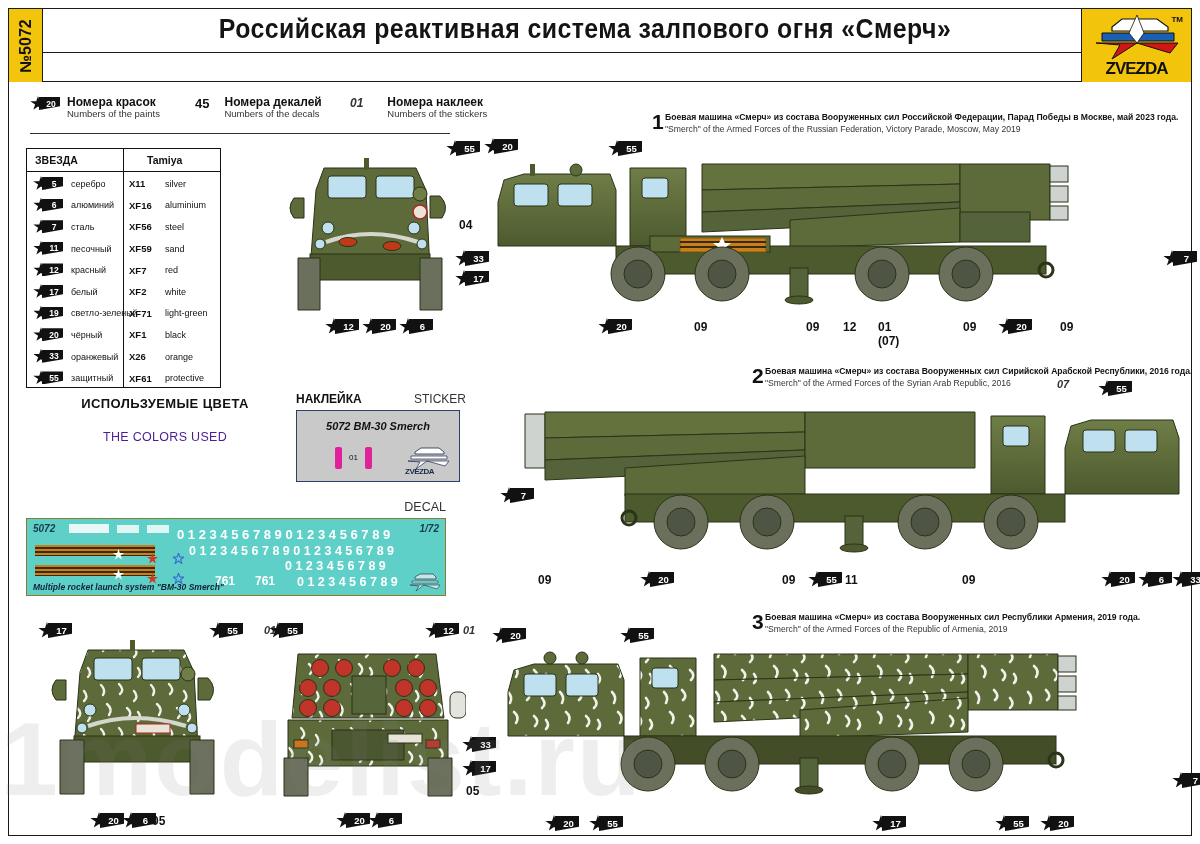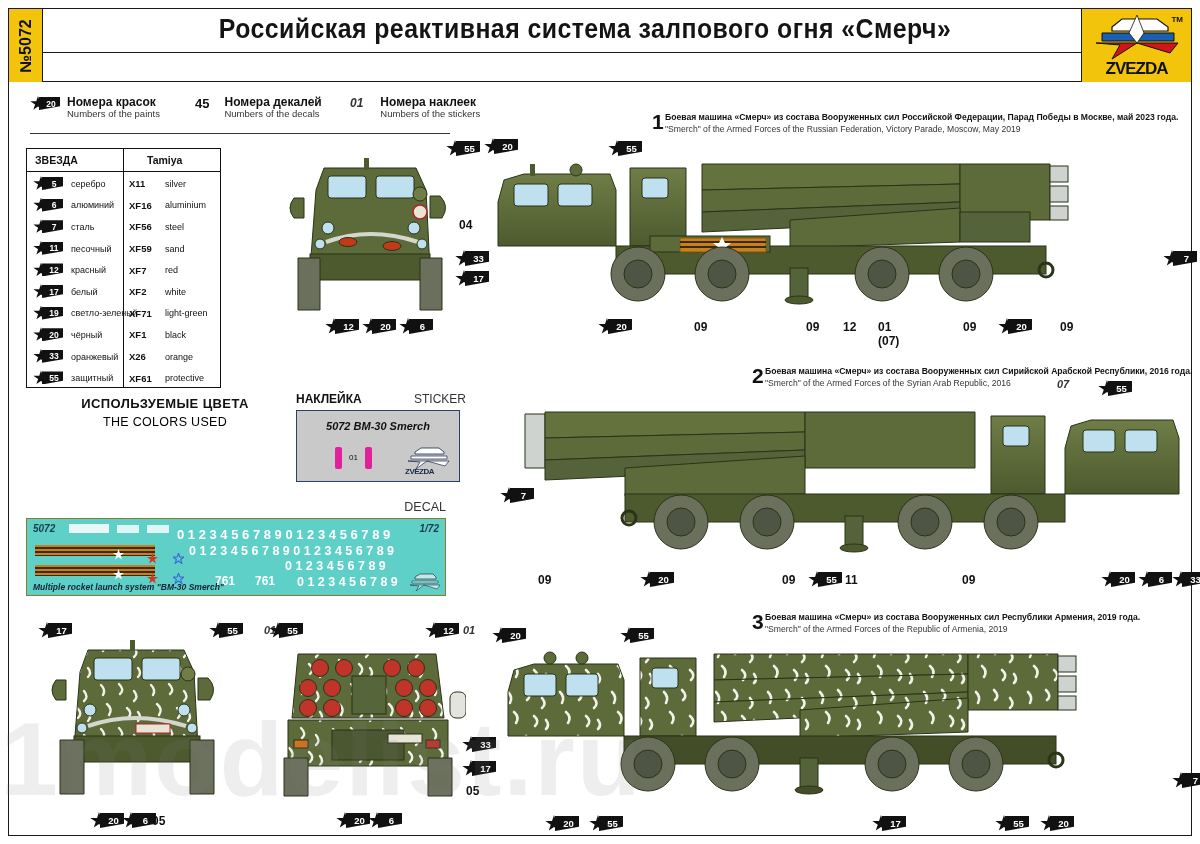--- a/index.html
+++ b/index.html
@@ -91,21 +91,21 @@
   .ptable .hline { position: absolute; left: 0; right: 0; top: 22px; height: 1px; background: #111; }
   .ptable .hd { position: absolute; top: 5px; font-size: 10.5px; font-weight: bold; color: #111; }
   .prow { position: absolute; left: 0; width: 100%; height: 21.6px; display: flex; align-items: center; }
   .prow .bd { position: absolute; left: 6px; top: 3px; }
   .prow .rname { position: absolute; left: 44px; font-size: 9px; color: #111; }
   .prow .tcode { position: absolute; left: 102px; font-size: 9.5px; font-weight: bold; color: #111; }
   .prow .tname { position: absolute; left: 138px; font-size: 9px; color: #111; }
 
   .colors-used { position: absolute; left: 50px; top: 396px; width: 230px; text-align: center; }
   .colors-used .ru { font-size: 13px; font-weight: bold; color: #111; letter-spacing: .4px; }
-  .colors-used .en { font-size: 12.5px; color: #000000; letter-spacing: .3px; margin-top: 4px; }
+  .colors-used .en { font-size: 12.5px; color: #4c1d95; letter-spacing: .3px; margin-top: 19px; }
 
   
   .stk-hd { position: absolute; left: 296px; top: 392px; width: 170px; display: flex; justify-content: space-between; }
   .stk-hd .ru { font-size: 12px; font-weight: bold; color: #111; }
   .stk-hd .en { font-size: 12px; color: #333; }
   .stk-box {
     position: absolute; left: 296px; top: 410px; width: 164px; height: 72px;
     background: #c9c9c9; border: 1.5px solid #2a3f6b;
   }
   .stk-title {
@@ -196,21 +196,21 @@
     </div>
     <div class="leg-item" style="left:165px">
       <span class="leg-num">45</span>
       <span class="leg-txt" style="margin-left:8px">
         <div class="ru">Номера декалей</div>
         <div class="en">Numbers of the decals</div>
       </span>
     </div>
     <div class="leg-item" style="left:320px">
       <span class="leg-num ital">01</span>
-      <span class="leg-txt" style="margin-left:10px">
+      <span class="leg-txt" style="margin-left:17px">
         <div class="ru">Номера наклеек</div>
         <div class="en">Numbers of the stickers</div>
       </span>
     </div>
   </div>
   <div class="legend-rule"></div>
 
   <div class="ptable">
     <div class="vline"></div>
       <div class="hline"></div>

